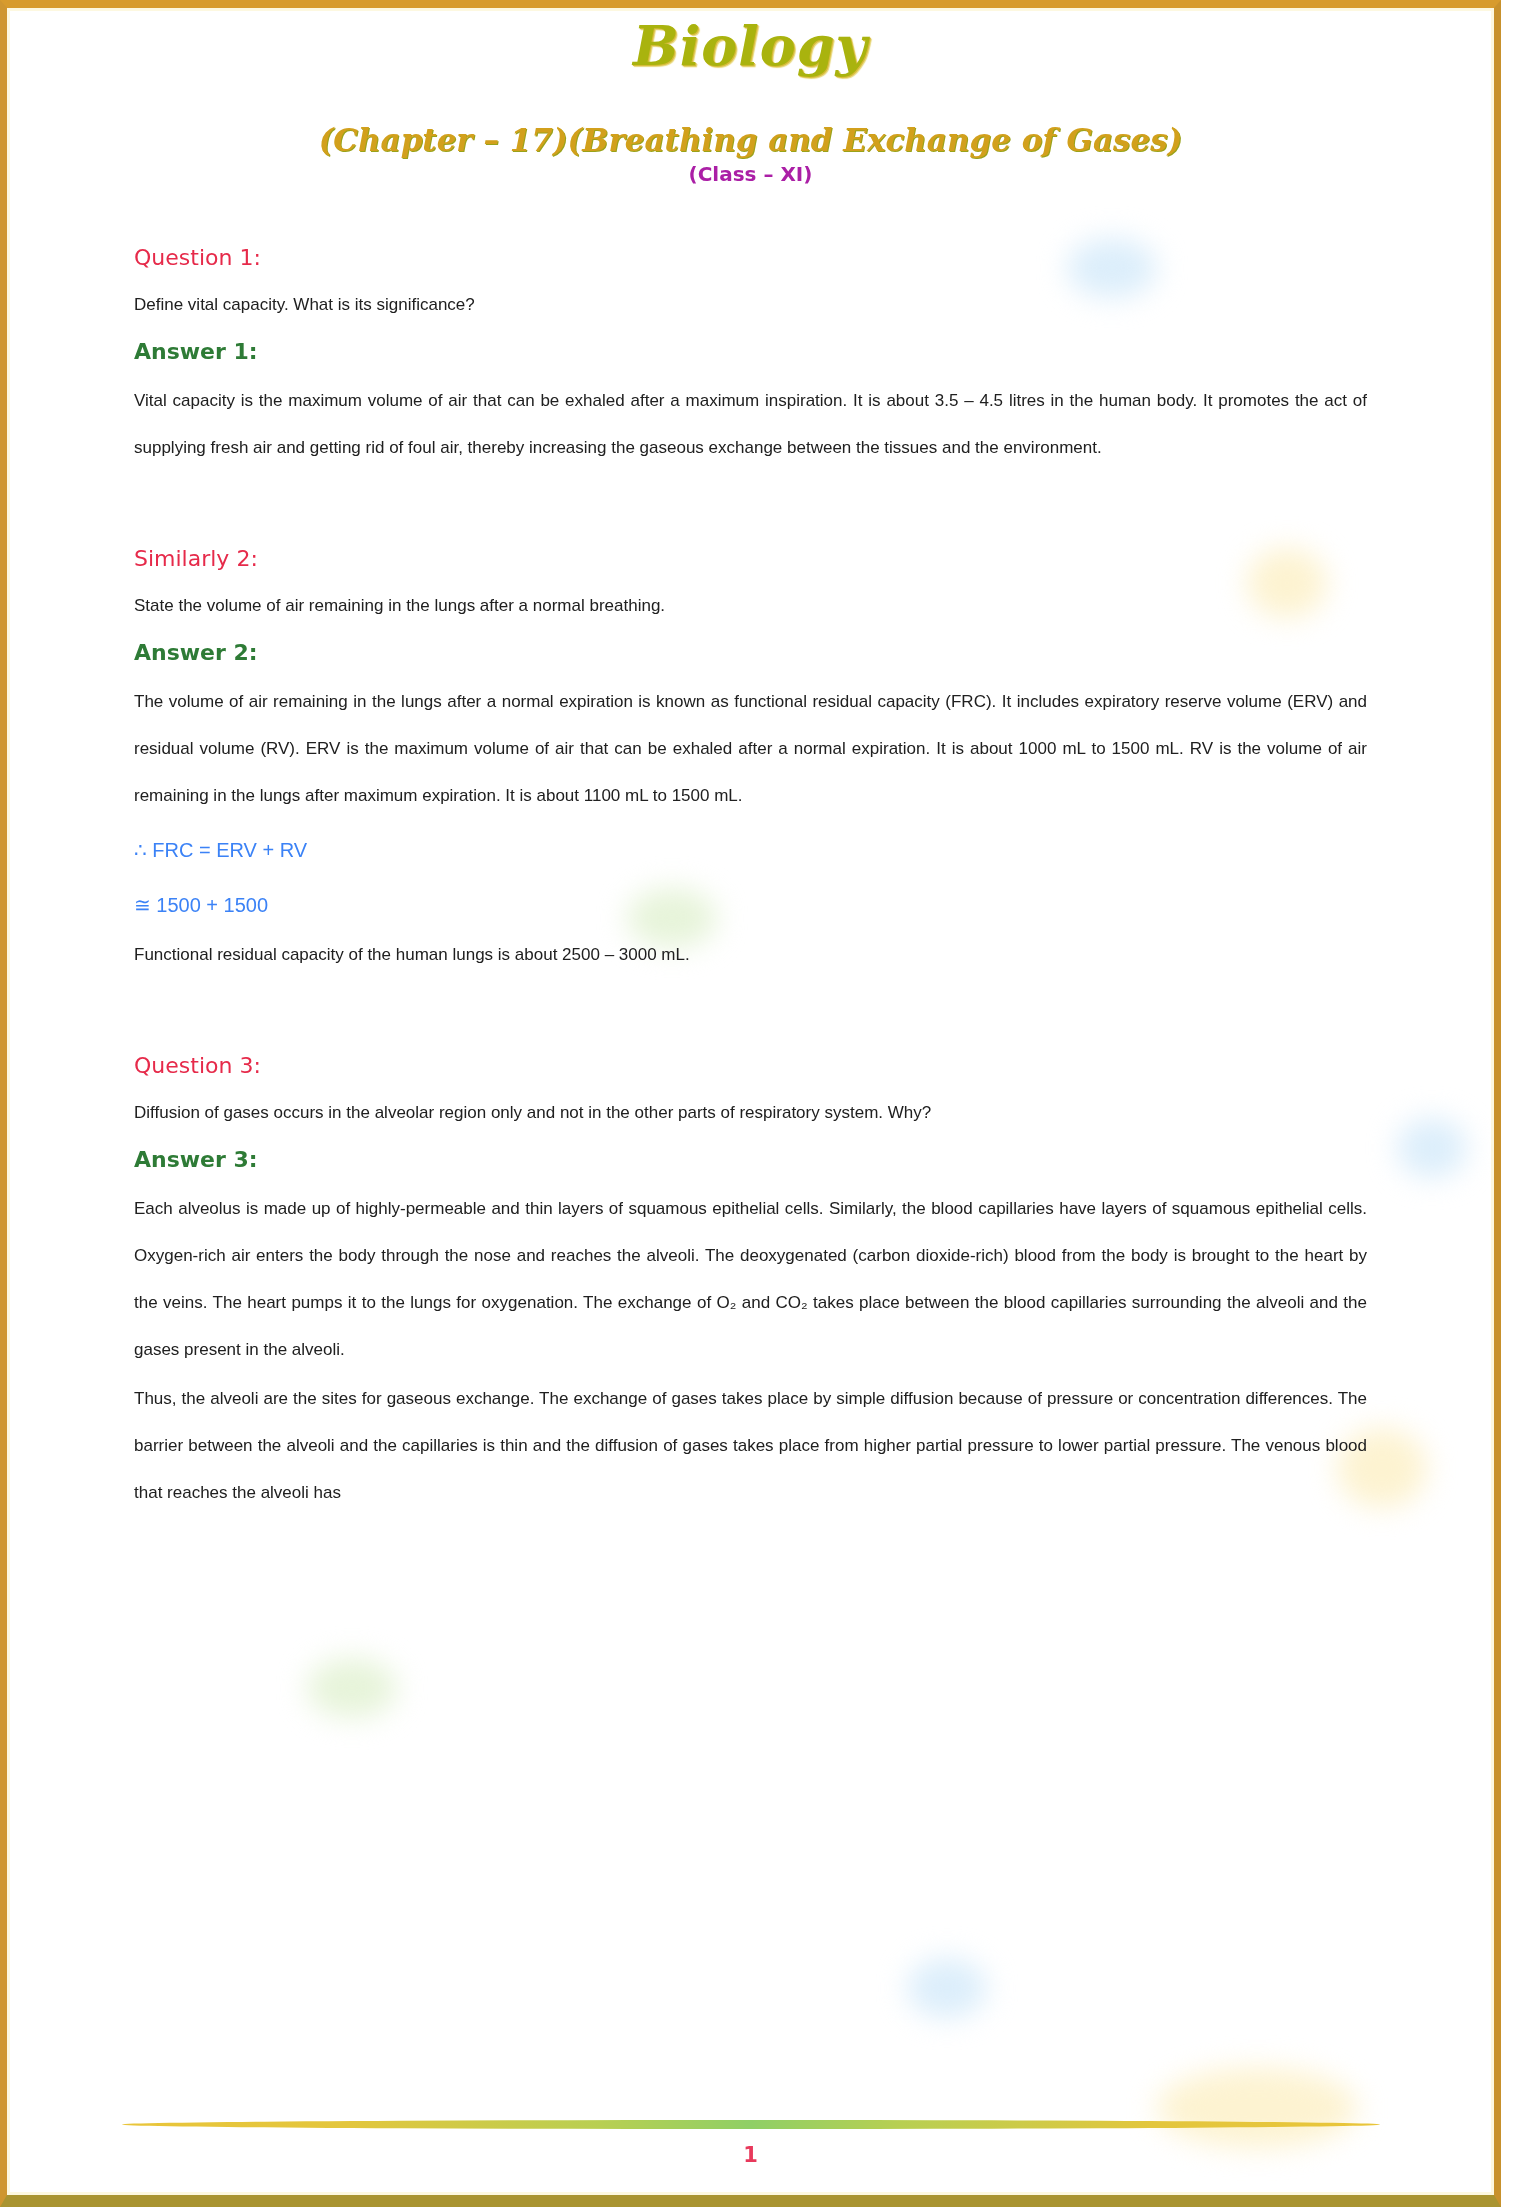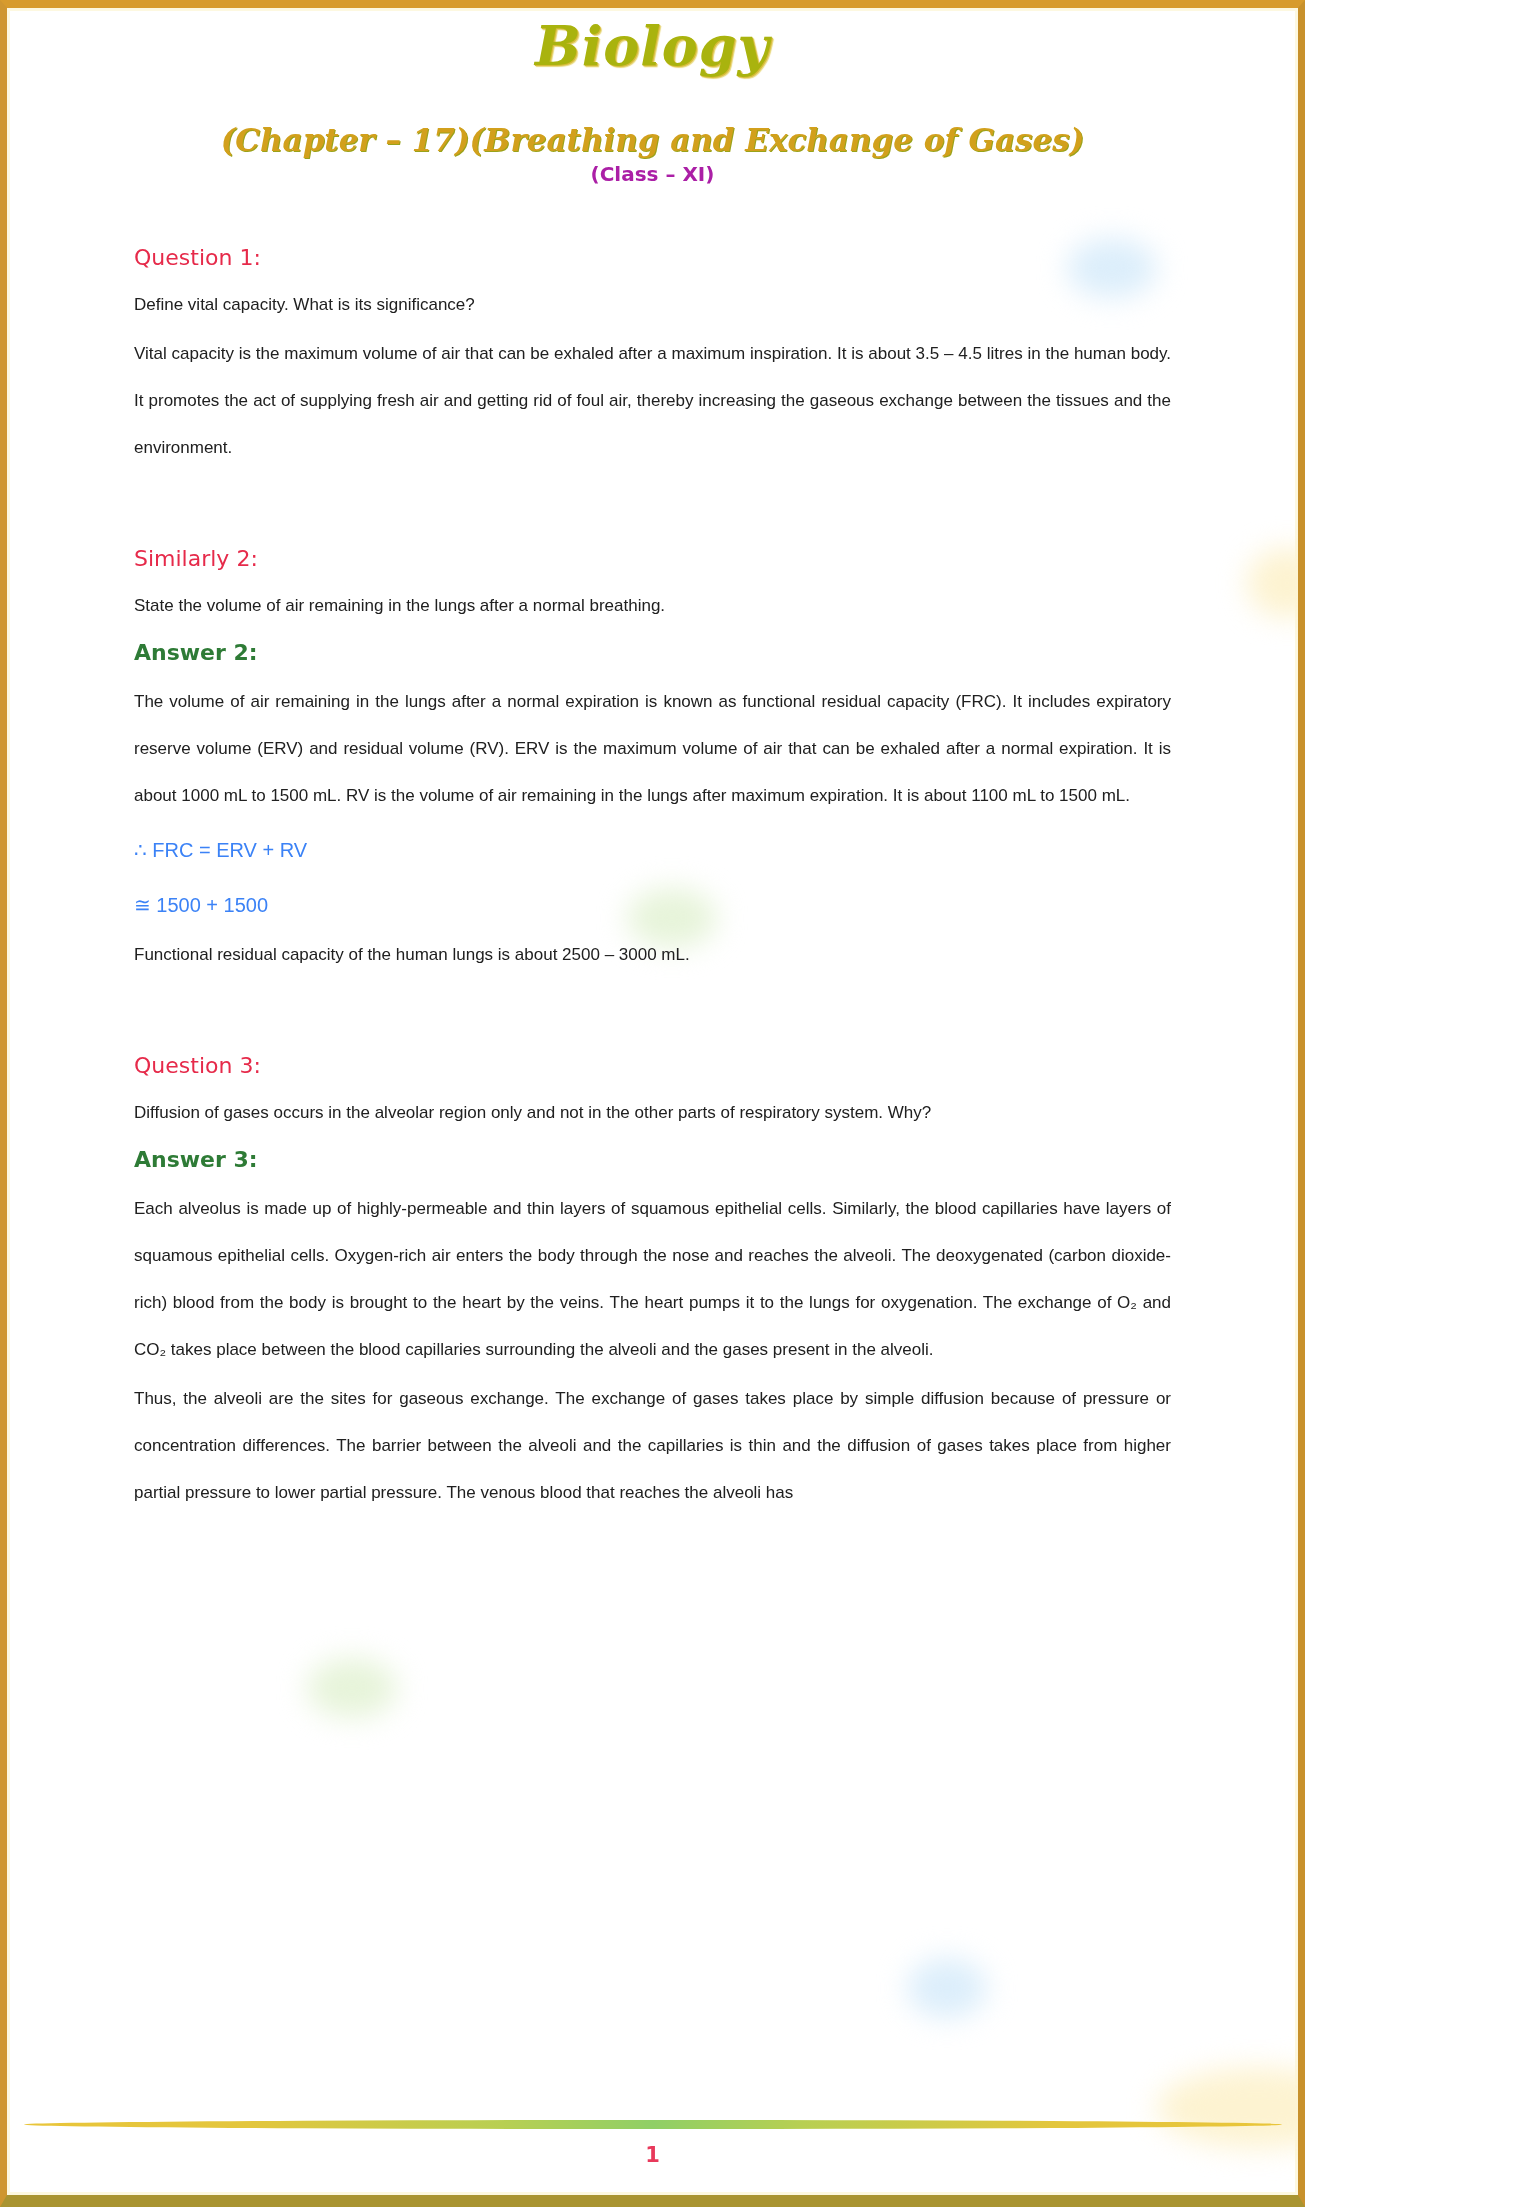--- a/index.html
+++ b/index.html
@@ -4,21 +4,21 @@
 <style>
   * { margin: 0; padding: 0; box-sizing: border-box; }
   html, body { background: #ffffff; }
   body {
     width: 1521px;
     min-height: 2207px;
     font-family: "Liberation Sans", sans-serif;
     position: relative;
   }
   .page {
-    width: 1305px;
+    width: 1501px;
     min-height: 2207px;
     position: relative;
     background: #ffffff;
     border-top: 8px solid #d79b2d;
     border-left: 7px solid #cf9630;
     border-right: 7px solid #c8912c;
     border-bottom: 12px solid #a99431;
     box-shadow: inset 0 0 0 3px #fdf8e0;
     overflow: hidden;
   }
@@ -137,20 +137,21 @@
     <h1 class="doc-title">Biology</h1>
     <h2 class="doc-subtitle">(Chapter – 17)(Breathing and Exchange of Gases)</h2>
     <h3 class="doc-class">(Class – XI)</h3>
   </header>
 
   <main class="content">
 
     <section class="qa">
       <p class="q-label">Question 1:</p>
       <p class="q-text">Define vital capacity. What is its significance?</p>
+      <p class="a-label">Answer 1:</p>
       <p class="body-par">Vital capacity is the maximum volume of air that can be exhaled after a maximum inspiration. It is about 3.5 – 4.5 litres in the human body. It promotes the act of supplying fresh air and getting rid of foul air, thereby increasing the gaseous exchange between the tissues and the environment.</p>
     </section>
 
     <section class="qa">
       <p class="q-label">Similarly 2:</p>
       <p class="q-text">State the volume of air remaining in the lungs after a normal breathing.</p>
       <p class="a-label">Answer 2:</p>
       <p class="body-par">The volume of air remaining in the lungs after a normal expiration is known as functional residual capacity (FRC). It includes expiratory reserve volume (ERV) and residual volume (RV). ERV is the maximum volume of air that can be exhaled after a normal expiration. It is about 1000 mL to 1500 mL. RV is the volume of air remaining in the lungs after maximum expiration. It is about 1100 mL to 1500 mL.</p>
       <p class="formula">∴ FRC = ERV + RV</p>
       <p class="formula">≅ 1500 + 1500</p>

